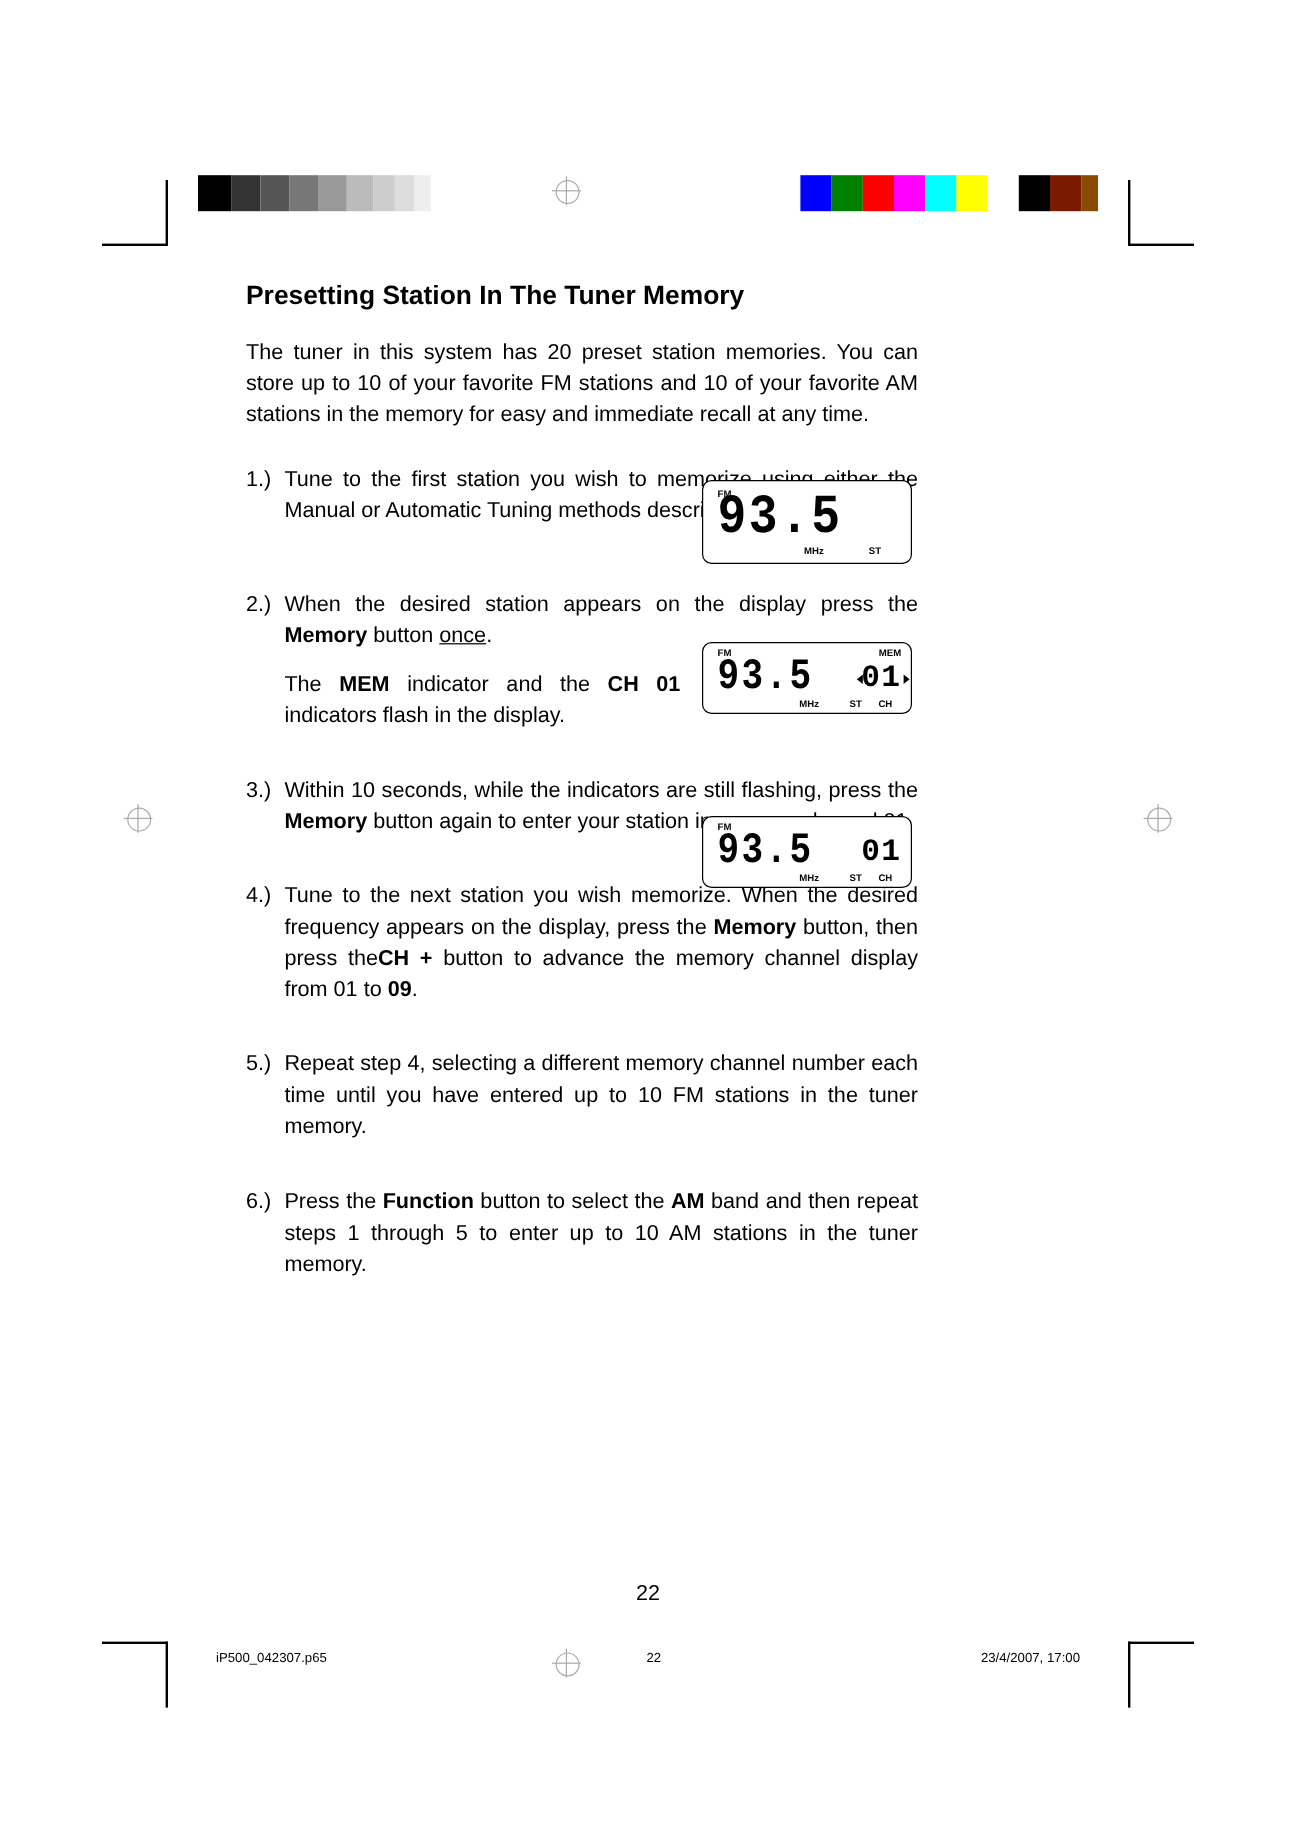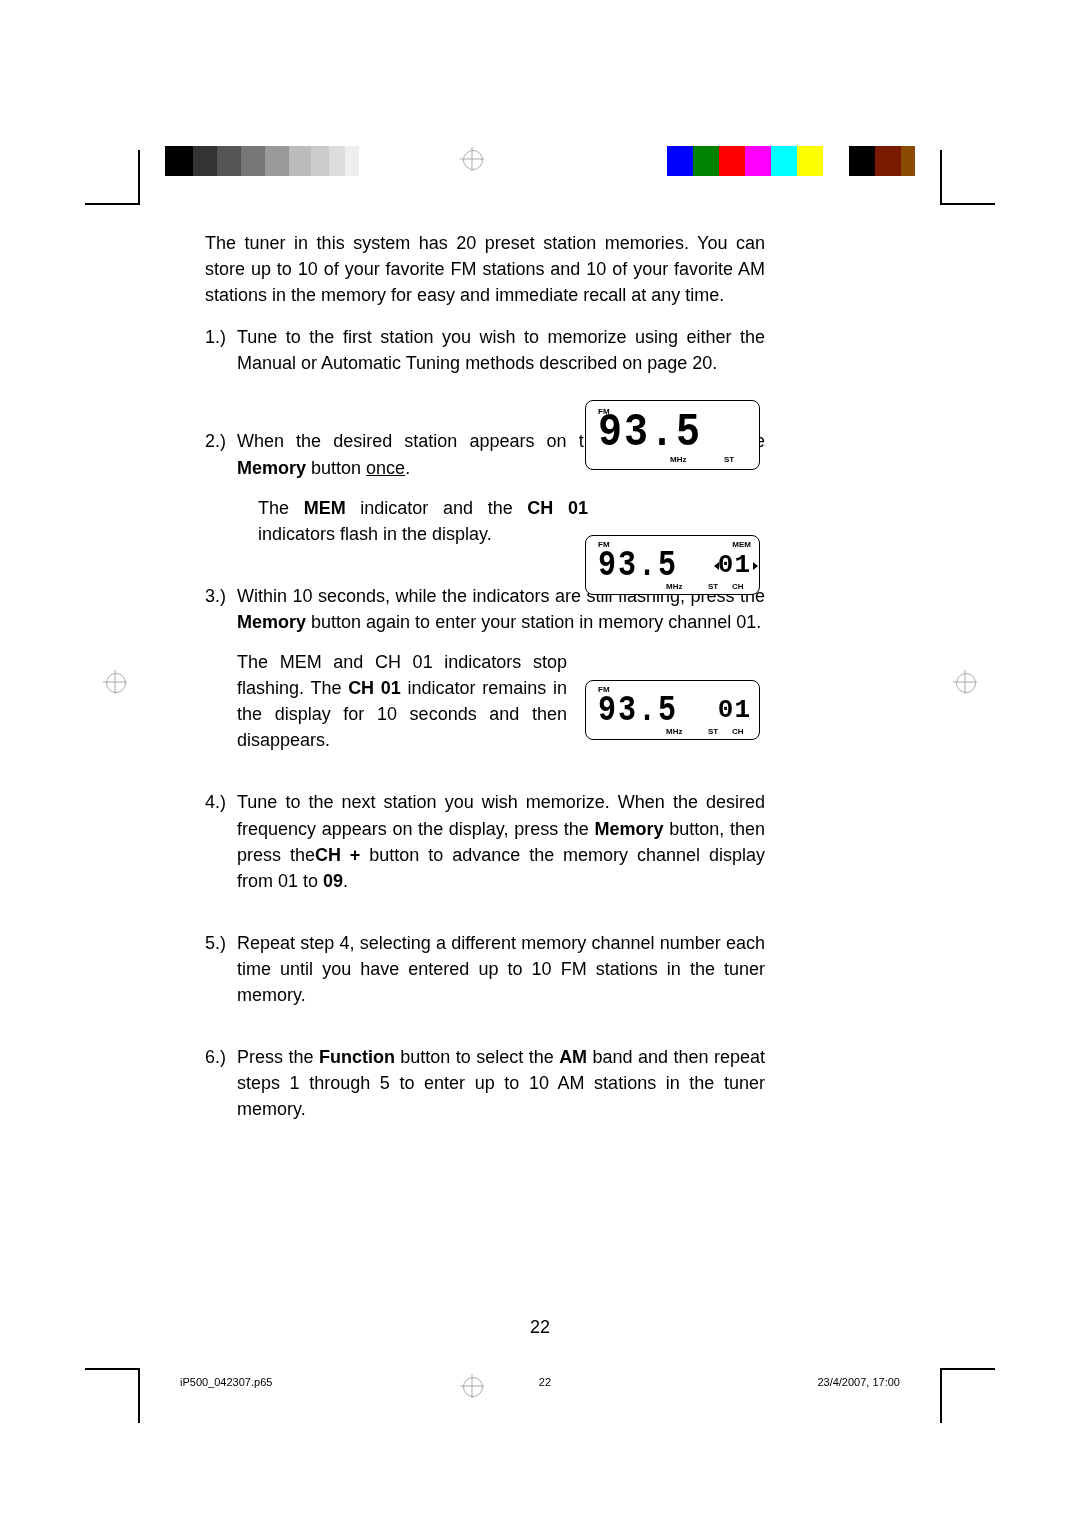--- a/index.html
+++ b/index.html
@@ -57,21 +57,21 @@
     top: 230px;
     width: 560px;
     font-size: 18px;
     line-height: 1.45;
   }
   .title {
     font-size: 22px;
     font-weight: bold;
     margin-bottom: 18px;
   }
-  .intro { text-align: justify; margin-bottom: 16px; }
+  .intro { text-align: justify; margin-bottom: 28px; }
 
   .step { display: flex; margin-bottom: 22px; }
   .step .num { flex: 0 0 32px; }
   .step .body { flex: 1 1 auto; text-align: justify; }
   .step .body p { margin: 0 0 14px 0; }
 
   .page-number {
     position: absolute;
     left: 0; right: 0; bottom: 190px;
     text-align: center;
@@ -173,49 +173,47 @@
     <div class="strip gray-block" style="width:26px;background:#ff00ff"></div>
     <div class="strip gray-block" style="width:26px;background:#00ffff"></div>
     <div class="strip gray-block" style="width:26px;background:#ffff00"></div>
     <div class="strip gray-block" style="width:26px;background:#ffffff"></div>
     <div class="strip gray-block" style="width:26px;background:#000000"></div>
     <div class="strip gray-block" style="width:26px;background:#7a1a00"></div>
     <div class="strip gray-block" style="width:14px;background:#8a4a00"></div>
   </div>
 
   <div class="content">
+    <div class="title">Presetting Station In The Tuner Memory</div>
     <div class="intro">The tuner in this system has 20 preset station memories. You can store up to 10 of your favorite FM stations and 10 of your favorite AM stations in the memory for easy and immediate recall at any time.</div>
 
     <div class="step">
       <div class="num">1.)</div>
       <div class="body">
         <p>Tune to the first station you wish to memorize using either the Manual or Automatic Tuning methods described on page 20.</p>
       </div>
     </div>
 
     <div class="step" style="margin-top:38px;">
       <div class="num">2.)</div>
       <div class="body">
         <p>
           <span>When the desired station appears on the display press the </span><strong>Memory</strong><span> button </span><u class="once">once</u><span>.</span>
         </p>
-        <p style="width:330px;margin-left:21px;">
+        <p style="width:330px;">
           <span>The </span><strong>MEM</strong><span> indicator and the </span><strong>CH 01</strong><span> indicators flash in the display.</span>
         </p>
       </div>
     </div>
 
     <div class="step">
       <div class="num">3.)</div>
       <div class="body">
         <p>
           <span>Within 10 seconds, while the indicators are still flashing, press the </span><strong>Memory</strong><span> button again to enter your station in memory channel 01.</span>
-        </p>
-        <p style="width:330px;">
-          <span>The MEM and CH 01 indicators stop flashing. The </span><strong>CH 01</strong><span> indicator remains in the display for 10 seconds and then disappears.</span>
         </p>
       </div>
     </div>
 
     <div class="step">
       <div class="num">4.)</div>
       <div class="body">
         <p>
           <span>Tune to the next station you wish memorize. When the desired frequency appears on the display, press the </span><strong>Memory</strong><span> button, then press the</span><strong>CH +</strong><span> button to advance the memory channel display from 01 to </span><strong>09</strong><span>.</span>
         </p>

